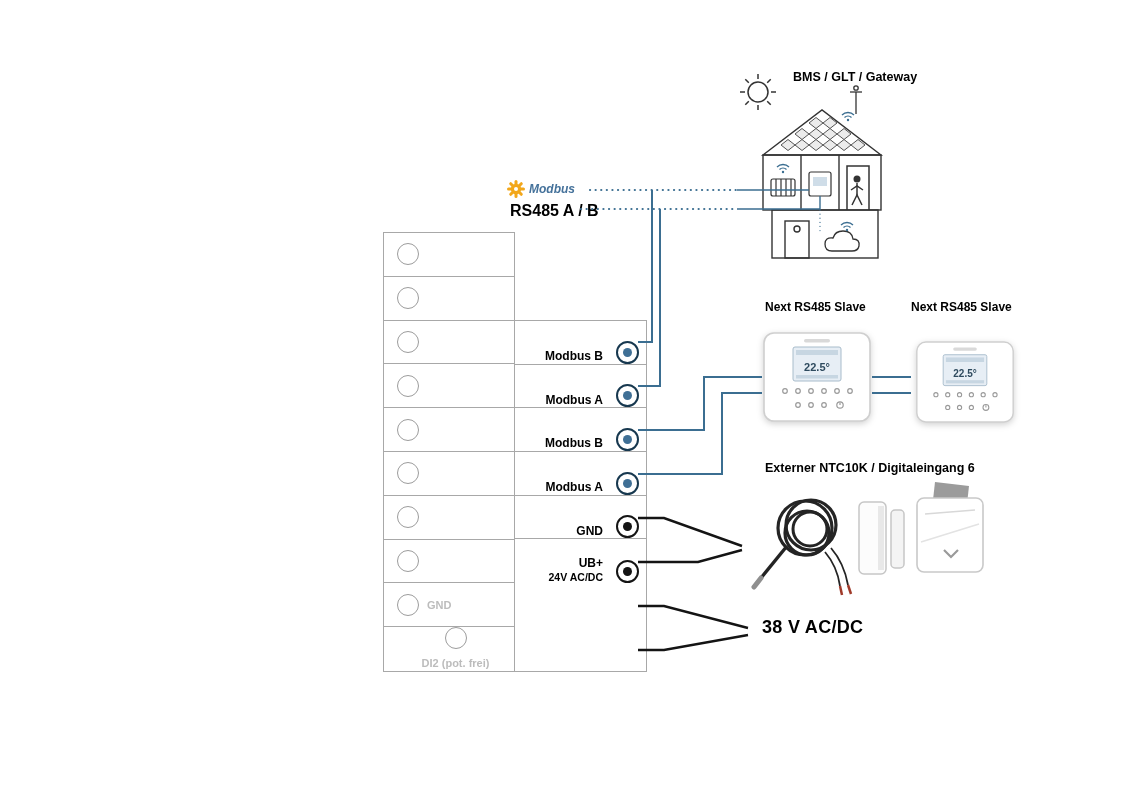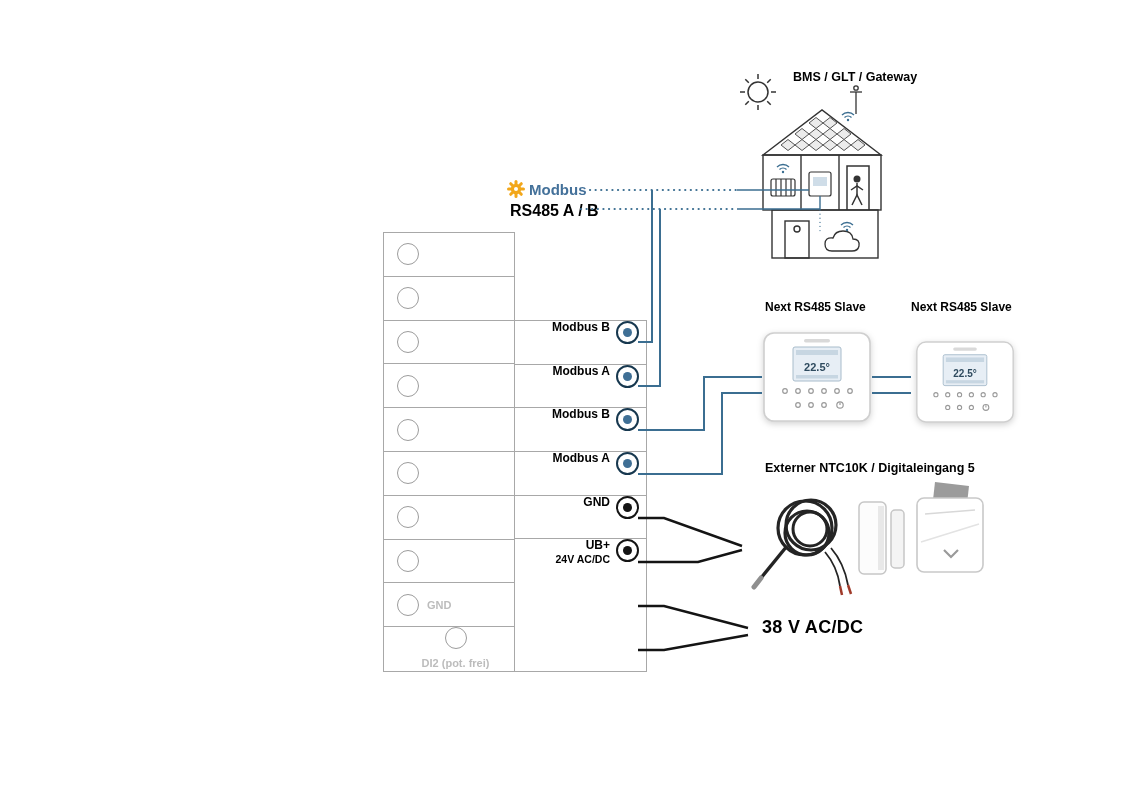--- a/index.html
+++ b/index.html
@@ -7,41 +7,41 @@
           font-family:"Liberation Sans", sans-serif;color:#000;}
   .abs{position:absolute;}
   
   .tblock{position:absolute;left:383px;top:232px;width:264px;height:440px;z-index:2;}
   .left-col{position:absolute;left:0;top:0;width:132px;height:440px;border:1px solid #a8a8a8;box-sizing:border-box;background:#fff;}
   .left-col .lcell{height:43.8px;border-bottom:1px solid #a8a8a8;box-sizing:border-box;display:flex;align-items:center;padding-left:13px;gap:8px;}
   .left-col .lcell:last-child{border-bottom:none;flex-direction:column;}
   .pin{width:20px;height:20px;border:1.5px solid #9c9c9c;border-radius:50%;background:#fff;flex:none;}
   .lgray{font-size:11px;font-weight:bold;color:#bcbcbc;white-space:nowrap;}
   .right-col{position:absolute;left:131px;top:88px;width:133px;height:352px;border:1px solid #a8a8a8;box-sizing:border-box;background:#fff;}
-  .rcell{height:43.7px;border-bottom:1px solid #a8a8a8;box-sizing:border-box;display:flex;align-items:flex-start;justify-content:flex-end;gap:6px;padding-right:7px;}
+  .rcell{height:43.7px;border-bottom:1px solid #a8a8a8;box-sizing:border-box;display:flex;align-items:flex-end;justify-content:flex-end;gap:13px;padding-right:7px;}
   .rcell:last-child{border-bottom:none;}
   .rlabels{display:flex;flex-direction:column;align-items:flex-end;line-height:1.15;}
   .rmain{font-size:12px;font-weight:bold;white-space:nowrap;}
   .rsub{font-size:10.5px;font-weight:bold;white-space:nowrap;}
   .term{width:19px;height:19px;border-radius:50%;background:#fff;display:flex;align-items:center;justify-content:center;flex:none;}
   .term.blue{border:2.5px solid #17384f;}
   .term.black{border:2.5px solid #141414;}
   .term .dot{width:9px;height:9px;border-radius:50%;}
   .term.blue .dot{background:#3f6f95;}
   .term.black .dot{background:#141414;}
   
   .lbl{position:absolute;font-weight:bold;white-space:nowrap;text-align:center;}
   .lbl-bms{left:793px;top:70px;font-size:12.5px;}
   .lbl-rs485{left:510px;top:202px;font-size:16px;}
   .lbl-slave1{left:765px;top:300px;font-size:12px;}
   .lbl-slave2{left:911px;top:300px;font-size:12px;}
   .lbl-ext{left:765px;top:461px;font-size:12.5px;}
   .lbl-power{left:762px;top:617px;font-size:18px;letter-spacing:.3px;}
   .modbus-badge{position:absolute;left:507px;top:180px;display:flex;align-items:center;gap:4px;z-index:4;}
-  .modbus-text{font-size:15px;font-weight:bold;color:#44719a;}
+  .modbus-text{font-size:12px;font-weight:bold;font-style:italic;color:#44719a;}
   
   .overlay{position:absolute;left:0;top:0;z-index:3;pointer-events:none;}
   .device-svg{filter:drop-shadow(0 2px 3px rgba(0,0,0,.18));}
 </style>
 </head>
 <body>
 
 <div class="canvas">
 
   <svg class="overlay" width="1132" height="800" viewBox="0 0 1132 800">
@@ -79,21 +79,21 @@
       </g>
       <circle cx="9" cy="9" r="5.2" fill="#f2a71b"></circle>
       <circle cx="9" cy="9" r="2" fill="#fff"></circle>
     </svg>
     <span class="modbus-text">Modbus</span>
   </div>
   <div class="lbl lbl-rs485">RS485 A / B</div>
   <div class="lbl lbl-bms">BMS / GLT / Gateway</div>
   <div class="lbl lbl-slave1">Next RS485 Slave</div>
   <div class="lbl lbl-slave2">Next RS485 Slave</div>
-  <div class="lbl lbl-ext">Externer NTC10K / Digitaleingang 5</div>
+  <div class="lbl lbl-ext">Externer NTC10K / Digitaleingang 6</div>
   <div class="lbl lbl-power">38 V AC/DC</div>
 
   <div class="tblock">
     <div class="left-col">
       <div class="lcell">
           <span class="pin"></span>
           <span class="lgray"></span>
         </div>
       <div class="lcell">
           <span class="pin"></span>

